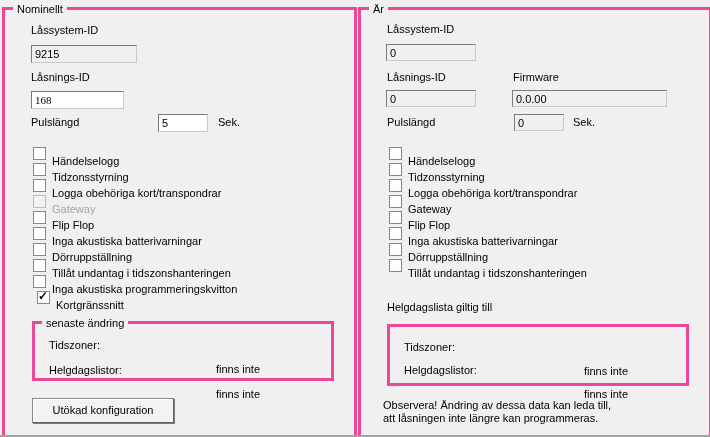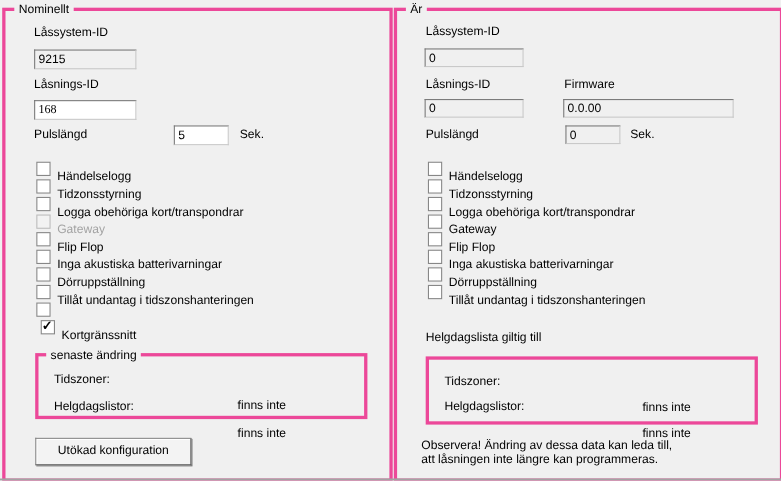--- a/index.html
+++ b/index.html
@@ -47,21 +47,21 @@
 </style>
 </head>
 <body>
 
 <div class="window">
 
   <div class="group" style="left:2px;top:7px;width:349px;height:425px;">
     <span class="legend">Nominellt</span>
 
     <span class="lbl" style="left:26px;top:14px;">Låssystem-ID</span>
-    <input class="field" style="left: 26px; top: 35px; width: 93px;" readonly="" value="9215">
+    <input class="field" style="left: 26px; top: 35px; width: 106px;" readonly="" value="9215">
 
     <span class="lbl" style="left:26px;top:61px;">Låsnings-ID</span>
     <input class="field editable" style="left: 26px; top: 81px; width: 93px; font-family: Liberation Serif, serif;" value="168">
 
     <span class="lbl" style="left:26px;top:106px;">Pulslängd</span>
     <input class="field editable" style="left: 153px; top: 104px; width: 50px;" value="5">
     <span class="lbl" style="left:213px;top:106px;">Sek.</span>
 
     <div class="cbrow" style="left:28px;top:136px;">
       <span class="cb"></span>
@@ -90,20 +90,21 @@
     <div class="cbrow" style="left:28px;top:232px;">
       <span class="cb"></span>
       <span class="cblabel">Dörruppställning</span>
     </div>
     <div class="cbrow" style="left:28px;top:248px;">
       <span class="cb"></span>
       <span class="cblabel">Tillåt undantag i tidszonshanteringen</span>
     </div>
     <div class="cbrow" style="left:28px;top:264px;">
       <span class="cb"></span>
+      <span class="cblabel">Inga akustiska programmeringskvitton</span>
     </div>
     <div class="cbrow checked" style="left:32px;top:280px;">
       <span class="cb"></span>
       <span class="cblabel">Kortgränssnitt</span>
     </div>
 
     <div class="group" style="left:27px;top:311px;width:296px;height:54px;">
       <span class="legend" style="left:7px;">senaste ändring</span>
       <span class="lbl" style="left:14px;top:15px;">Tidszoner:</span>
       <span class="val" style="left:181px;top:15px;">finns inte</span>

